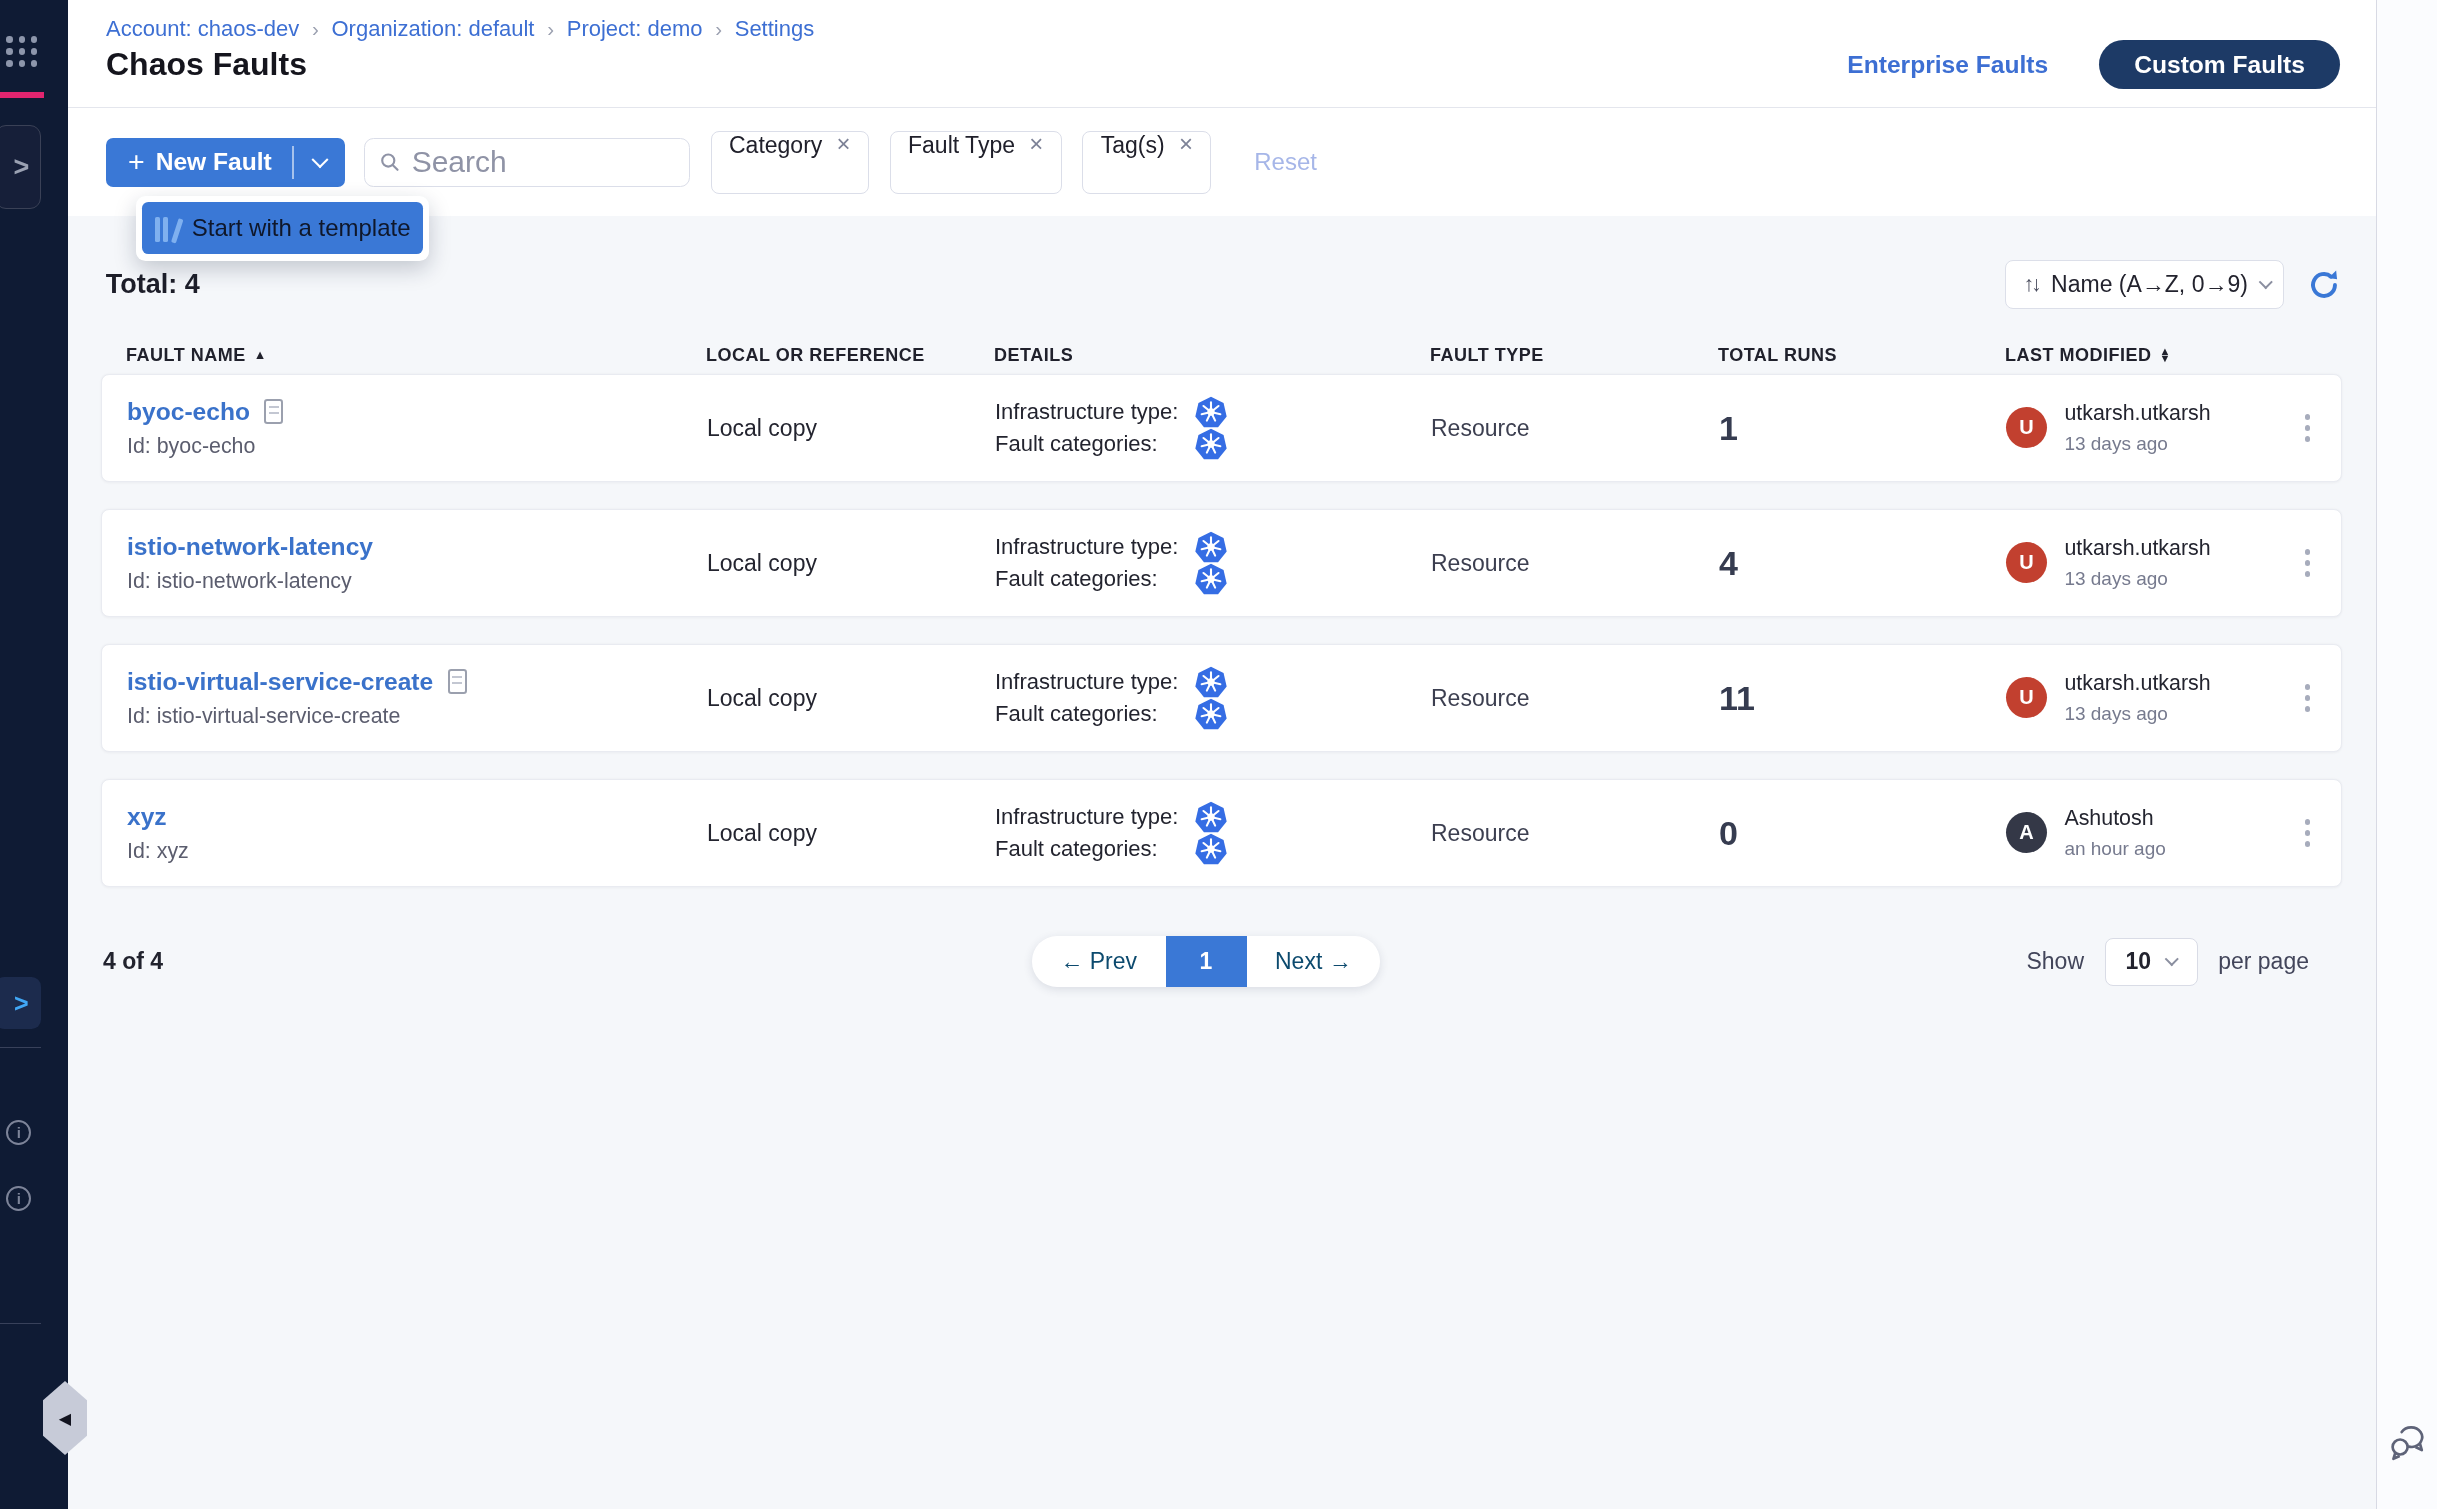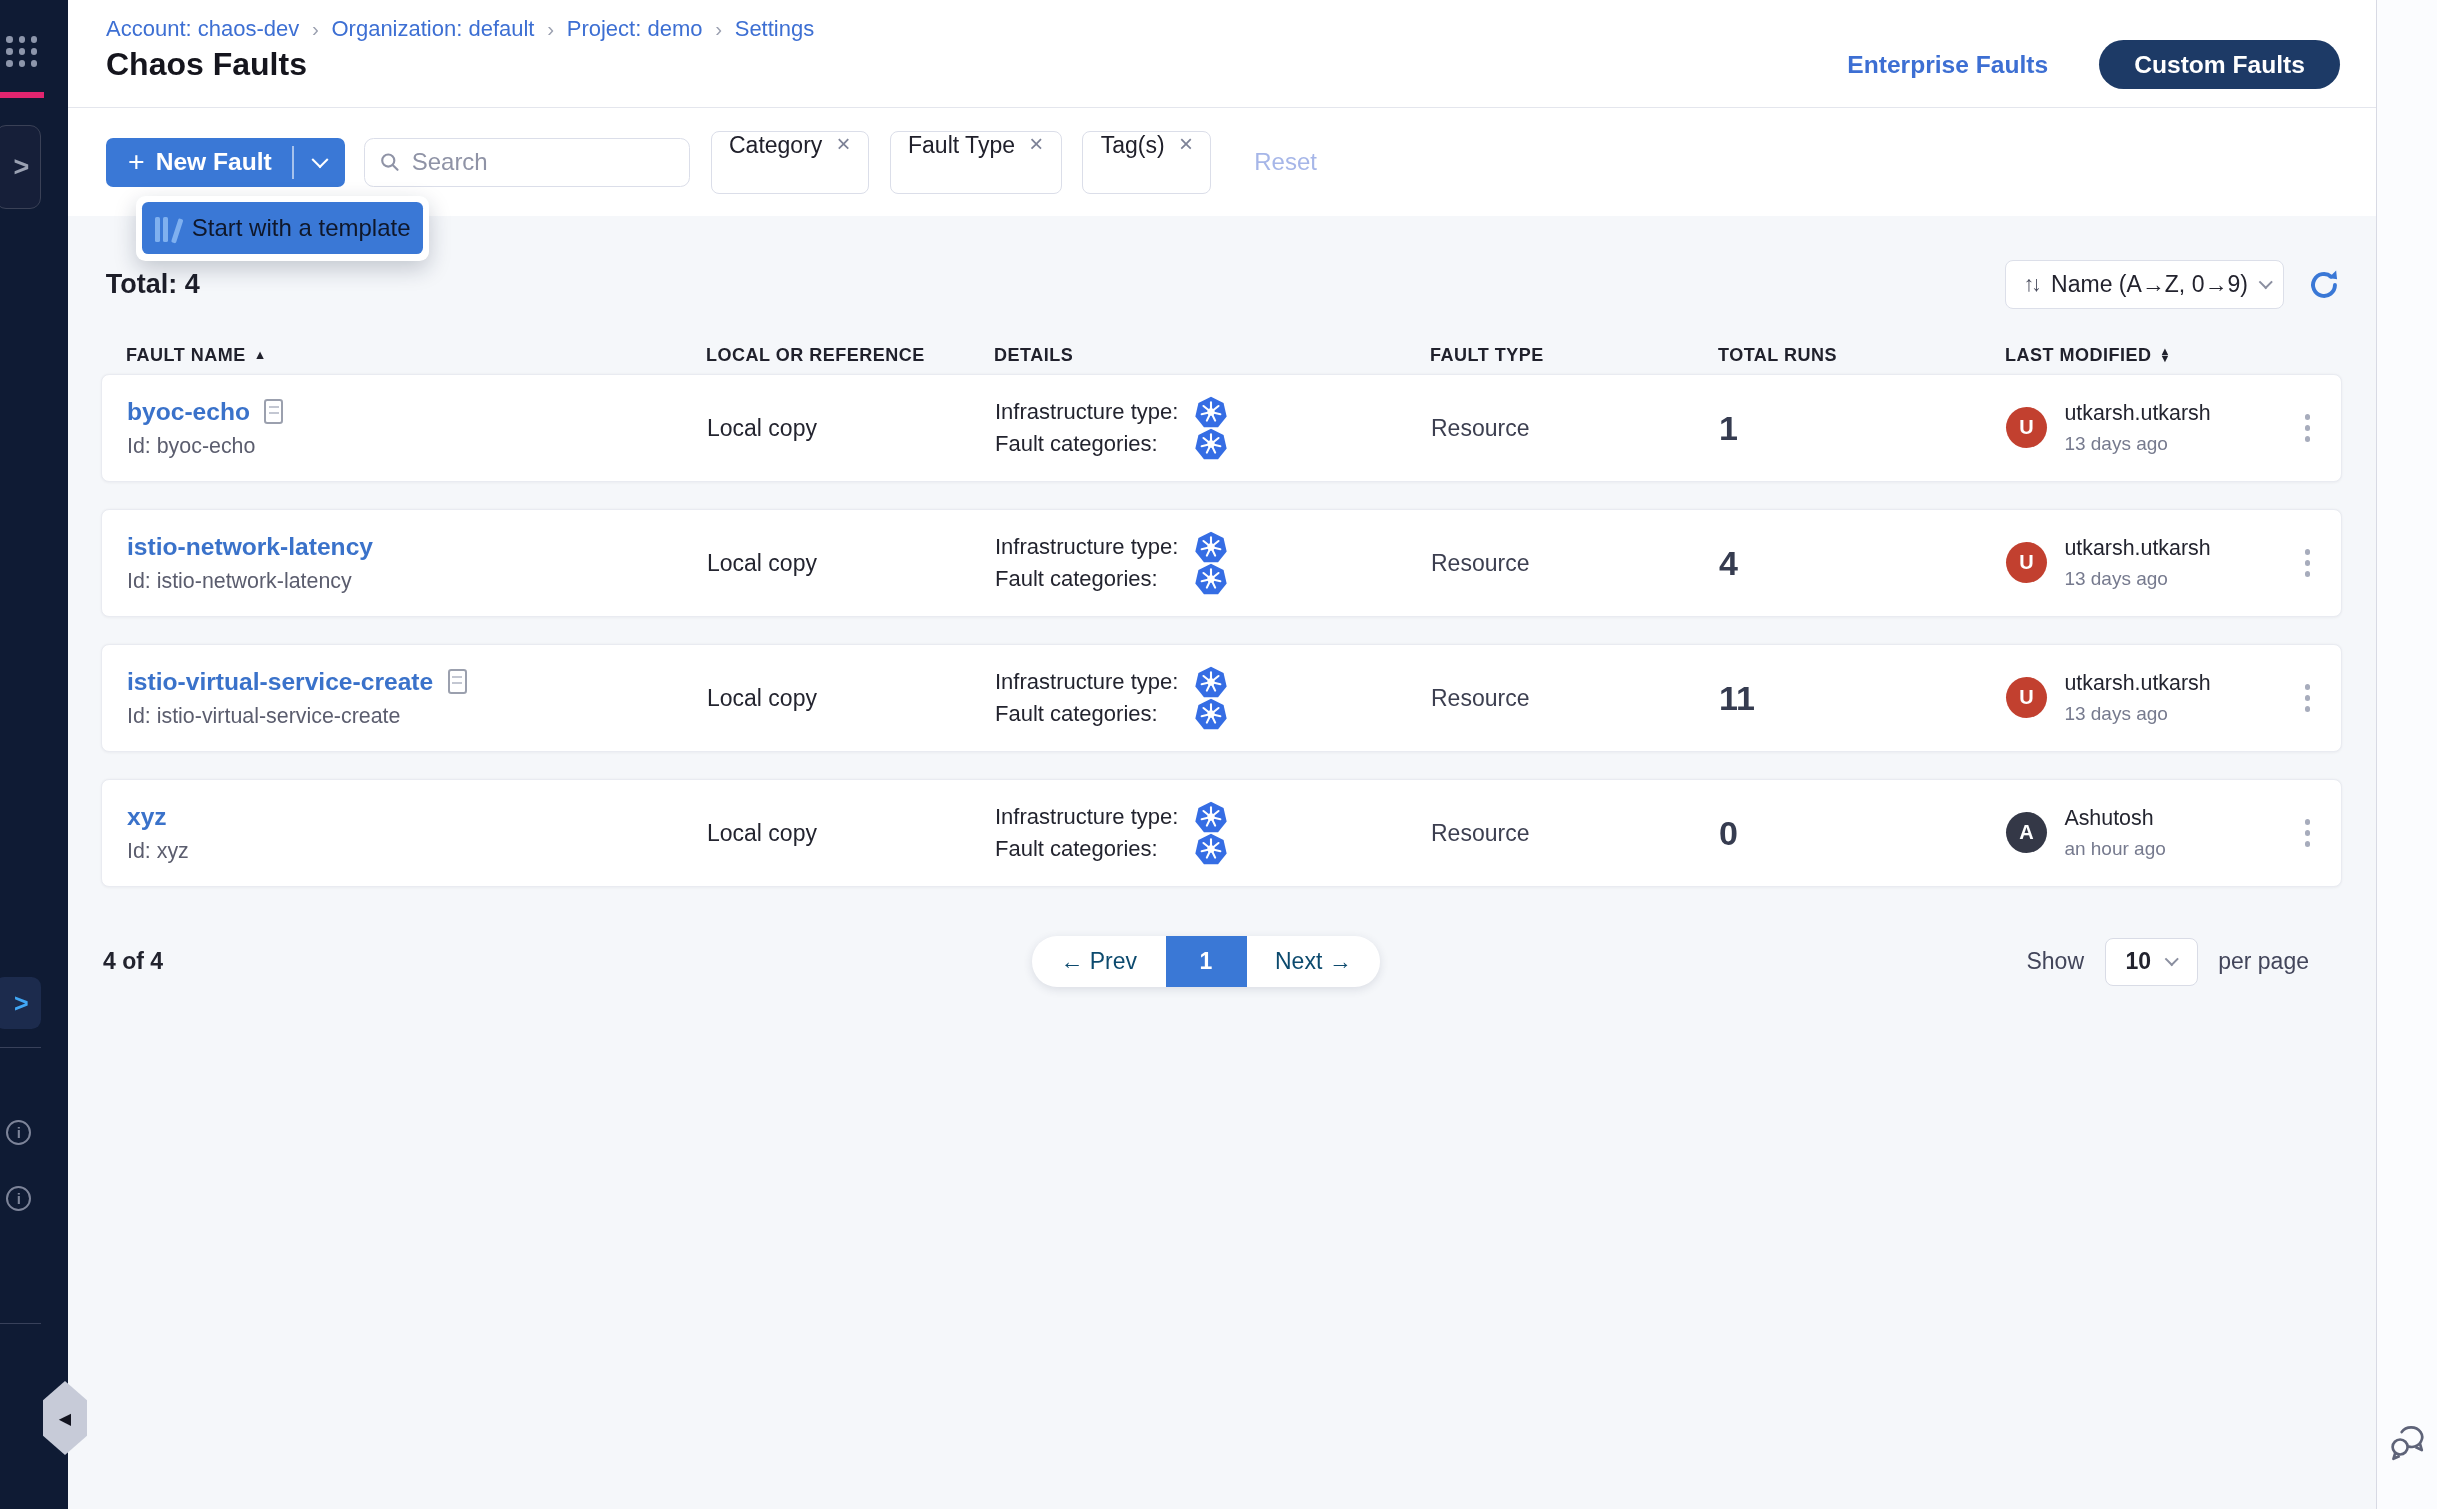--- a/index.html
+++ b/index.html
@@ -49,21 +49,21 @@
   .newfault { display:flex; height:49px; border-radius:7.1px; background:#3a78d6; color:#fff; overflow:hidden; }
   .newfault .nf-main { display:flex; align-items:center; padding:0 20.6px 0 22px; gap:11px; cursor:pointer; }
   .newfault .plus { font-size:28.5px; font-weight:400; line-height:1; margin-top:-2.4px; }
   .newfault .nf-label { font-size:24.6px; font-weight:600; }
   .newfault .nf-split { width:1.6px; background:rgba(255,255,255,.55); margin:8px 0; }
   .newfault .nf-caret { width:51px; display:flex; align-items:center; justify-content:center; cursor:pointer; }
   .chev { width:12px; height:12px; border-right:2.4px solid #fff; border-bottom:2.4px solid #fff;
     transform:rotate(45deg) translate(-1.6px,-1.6px); }
   .search-box { margin-left:19px; width:326px; height:49px; background:#fff; border:1.6px solid #dbdee9;
     border-radius:9.5px; display:flex; align-items:center; padding:0 14.3px; gap:11px; }
-  .search-box input { border:none; outline:none; font-size:24px; width:100%; color:#20212c;
+  .search-box input { border:none; outline:none; font-size:30px; width:100%; color:#20212c;
     font-family:"Liberation Sans",sans-serif; background:transparent; }
   .search-box input::placeholder { color:#8f93a6; }
   .chip { margin-left:20.6px; height:63px; border:1.6px solid #dbdee9; border-radius:8px; background:#fff;
     display:flex; align-items:flex-start; padding:0 17.4px; gap:14.3px; cursor:pointer; }
   .chip:first-of-type { margin-left:24px; }
   .chip .chip-label { font-size:23px; color:#20202b; }
   .chip .chip-x { font-size:24px; color:#7d8297; cursor:pointer; line-height:1; }
   .reset-link { margin-left:43px; font-size:24px; font-weight:500; color:#a6b6e8; cursor:pointer; }
 
   

